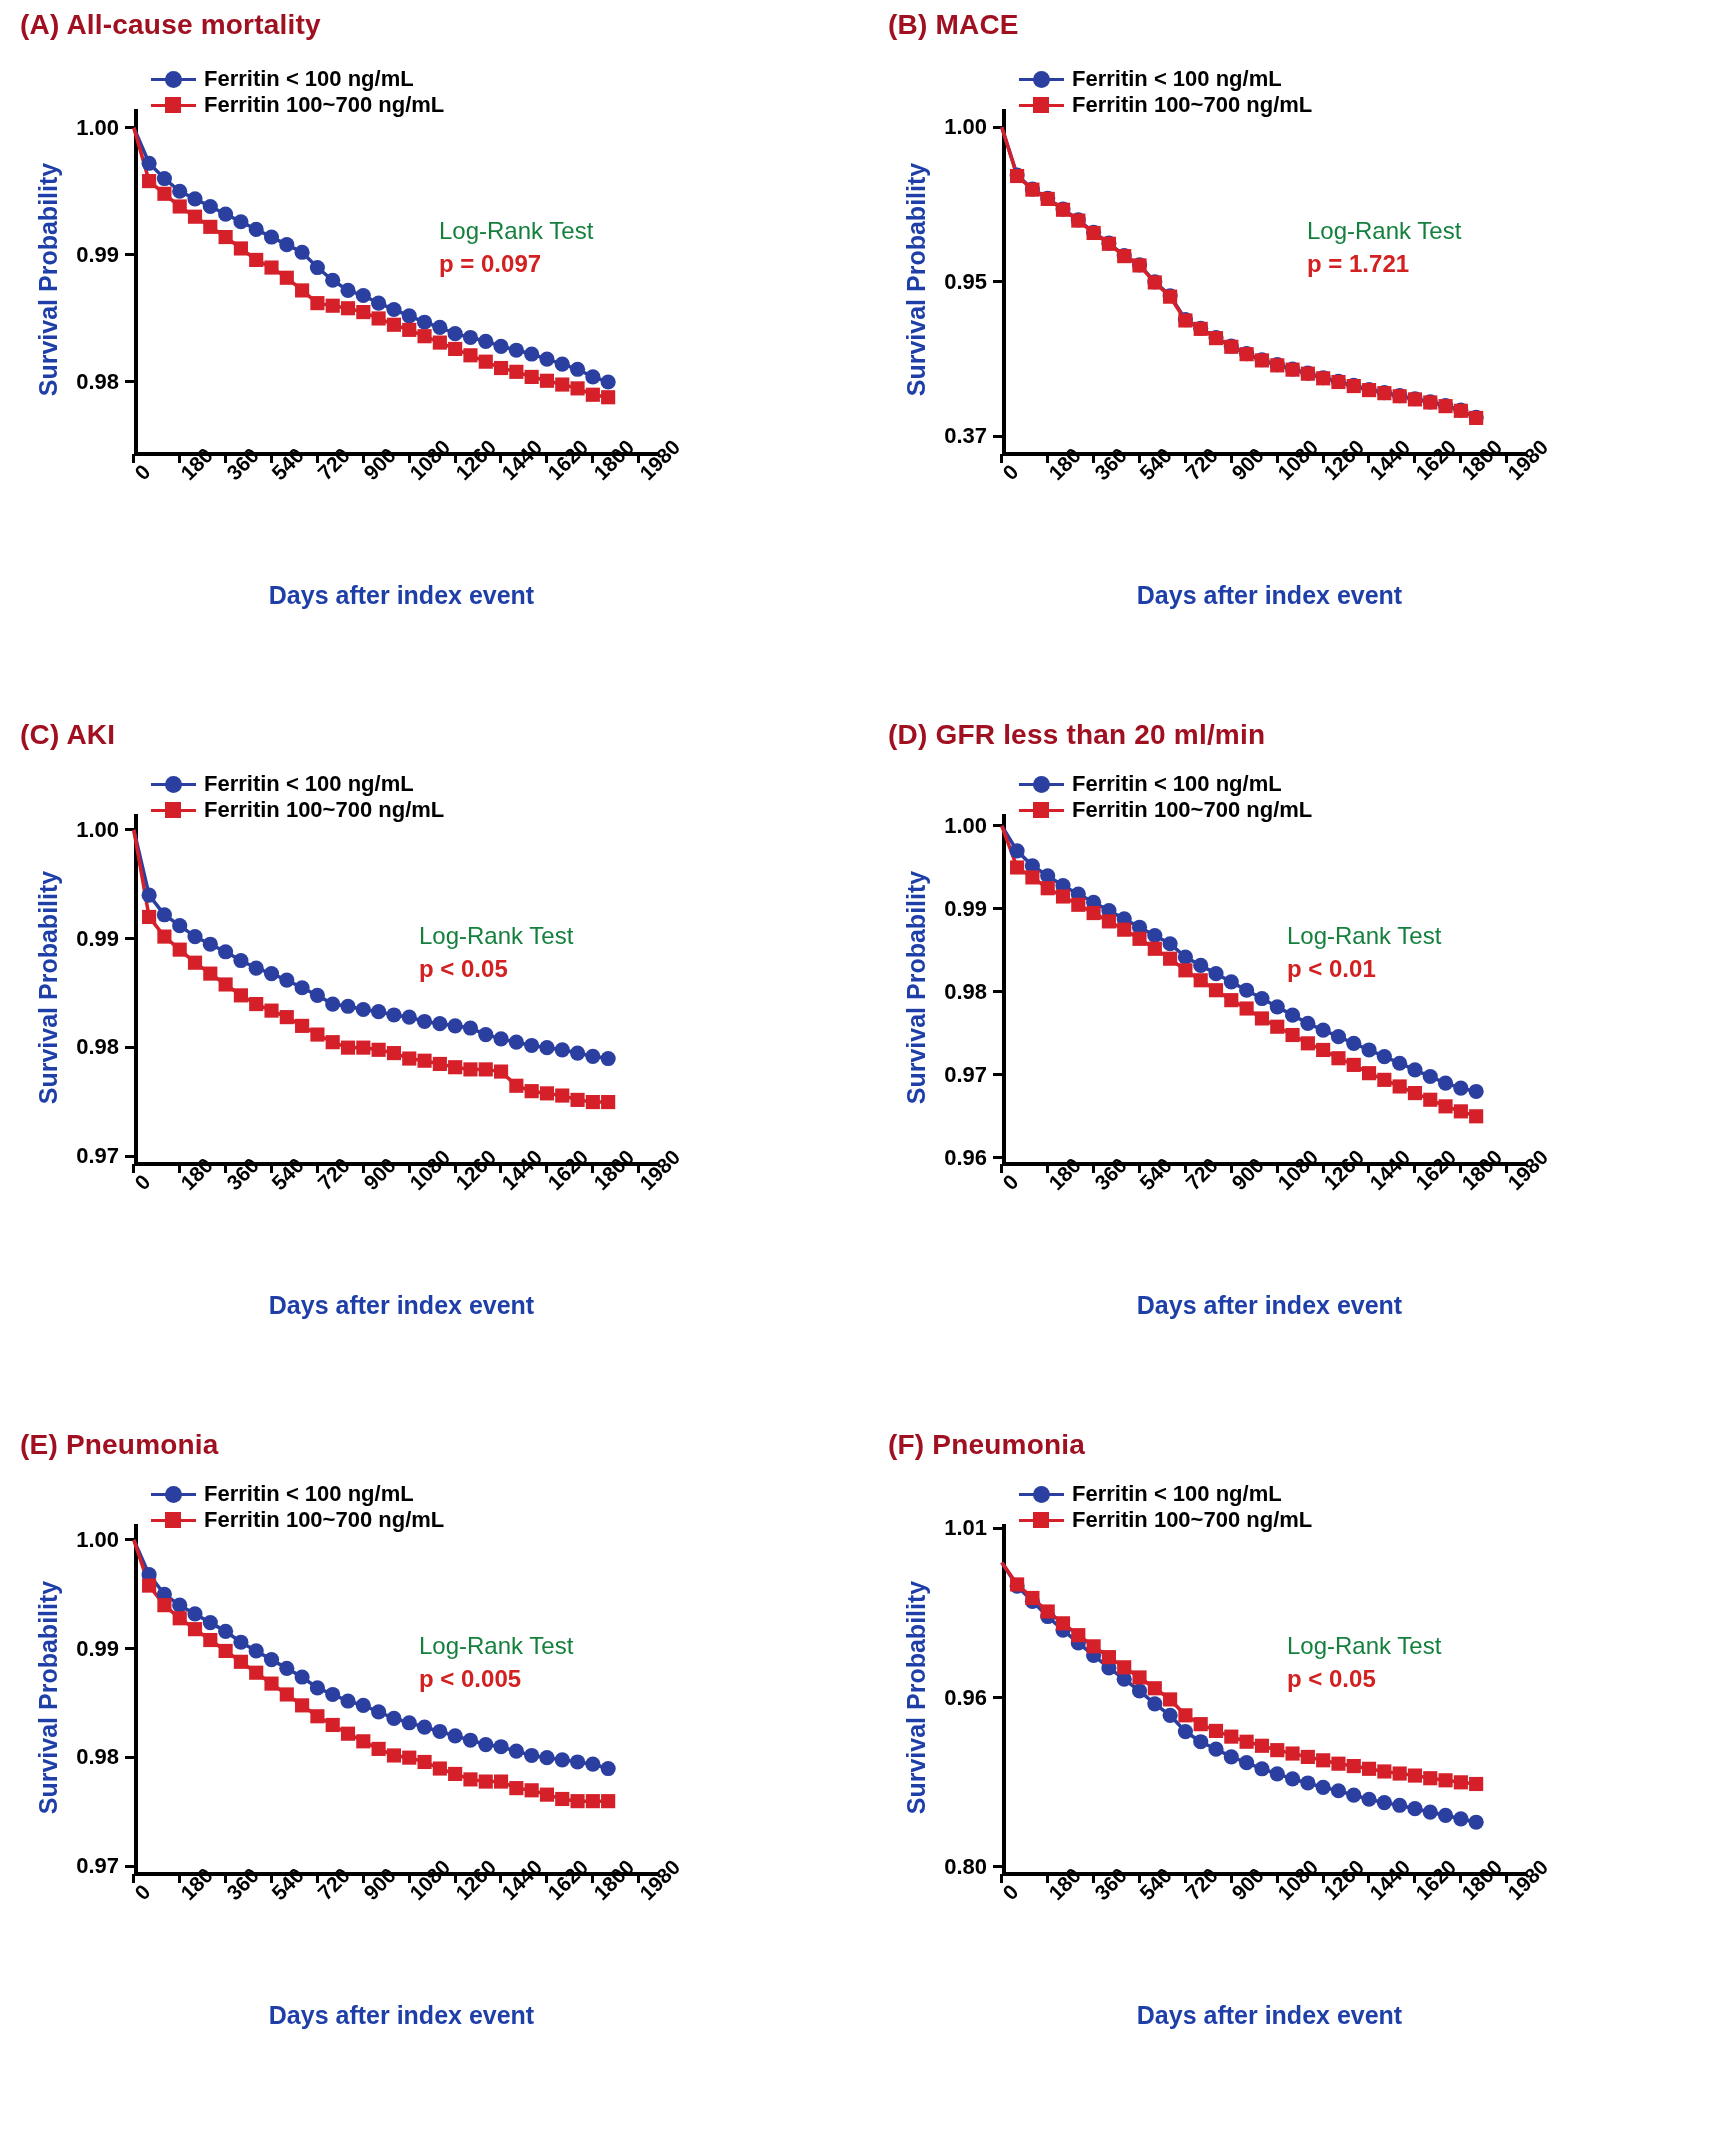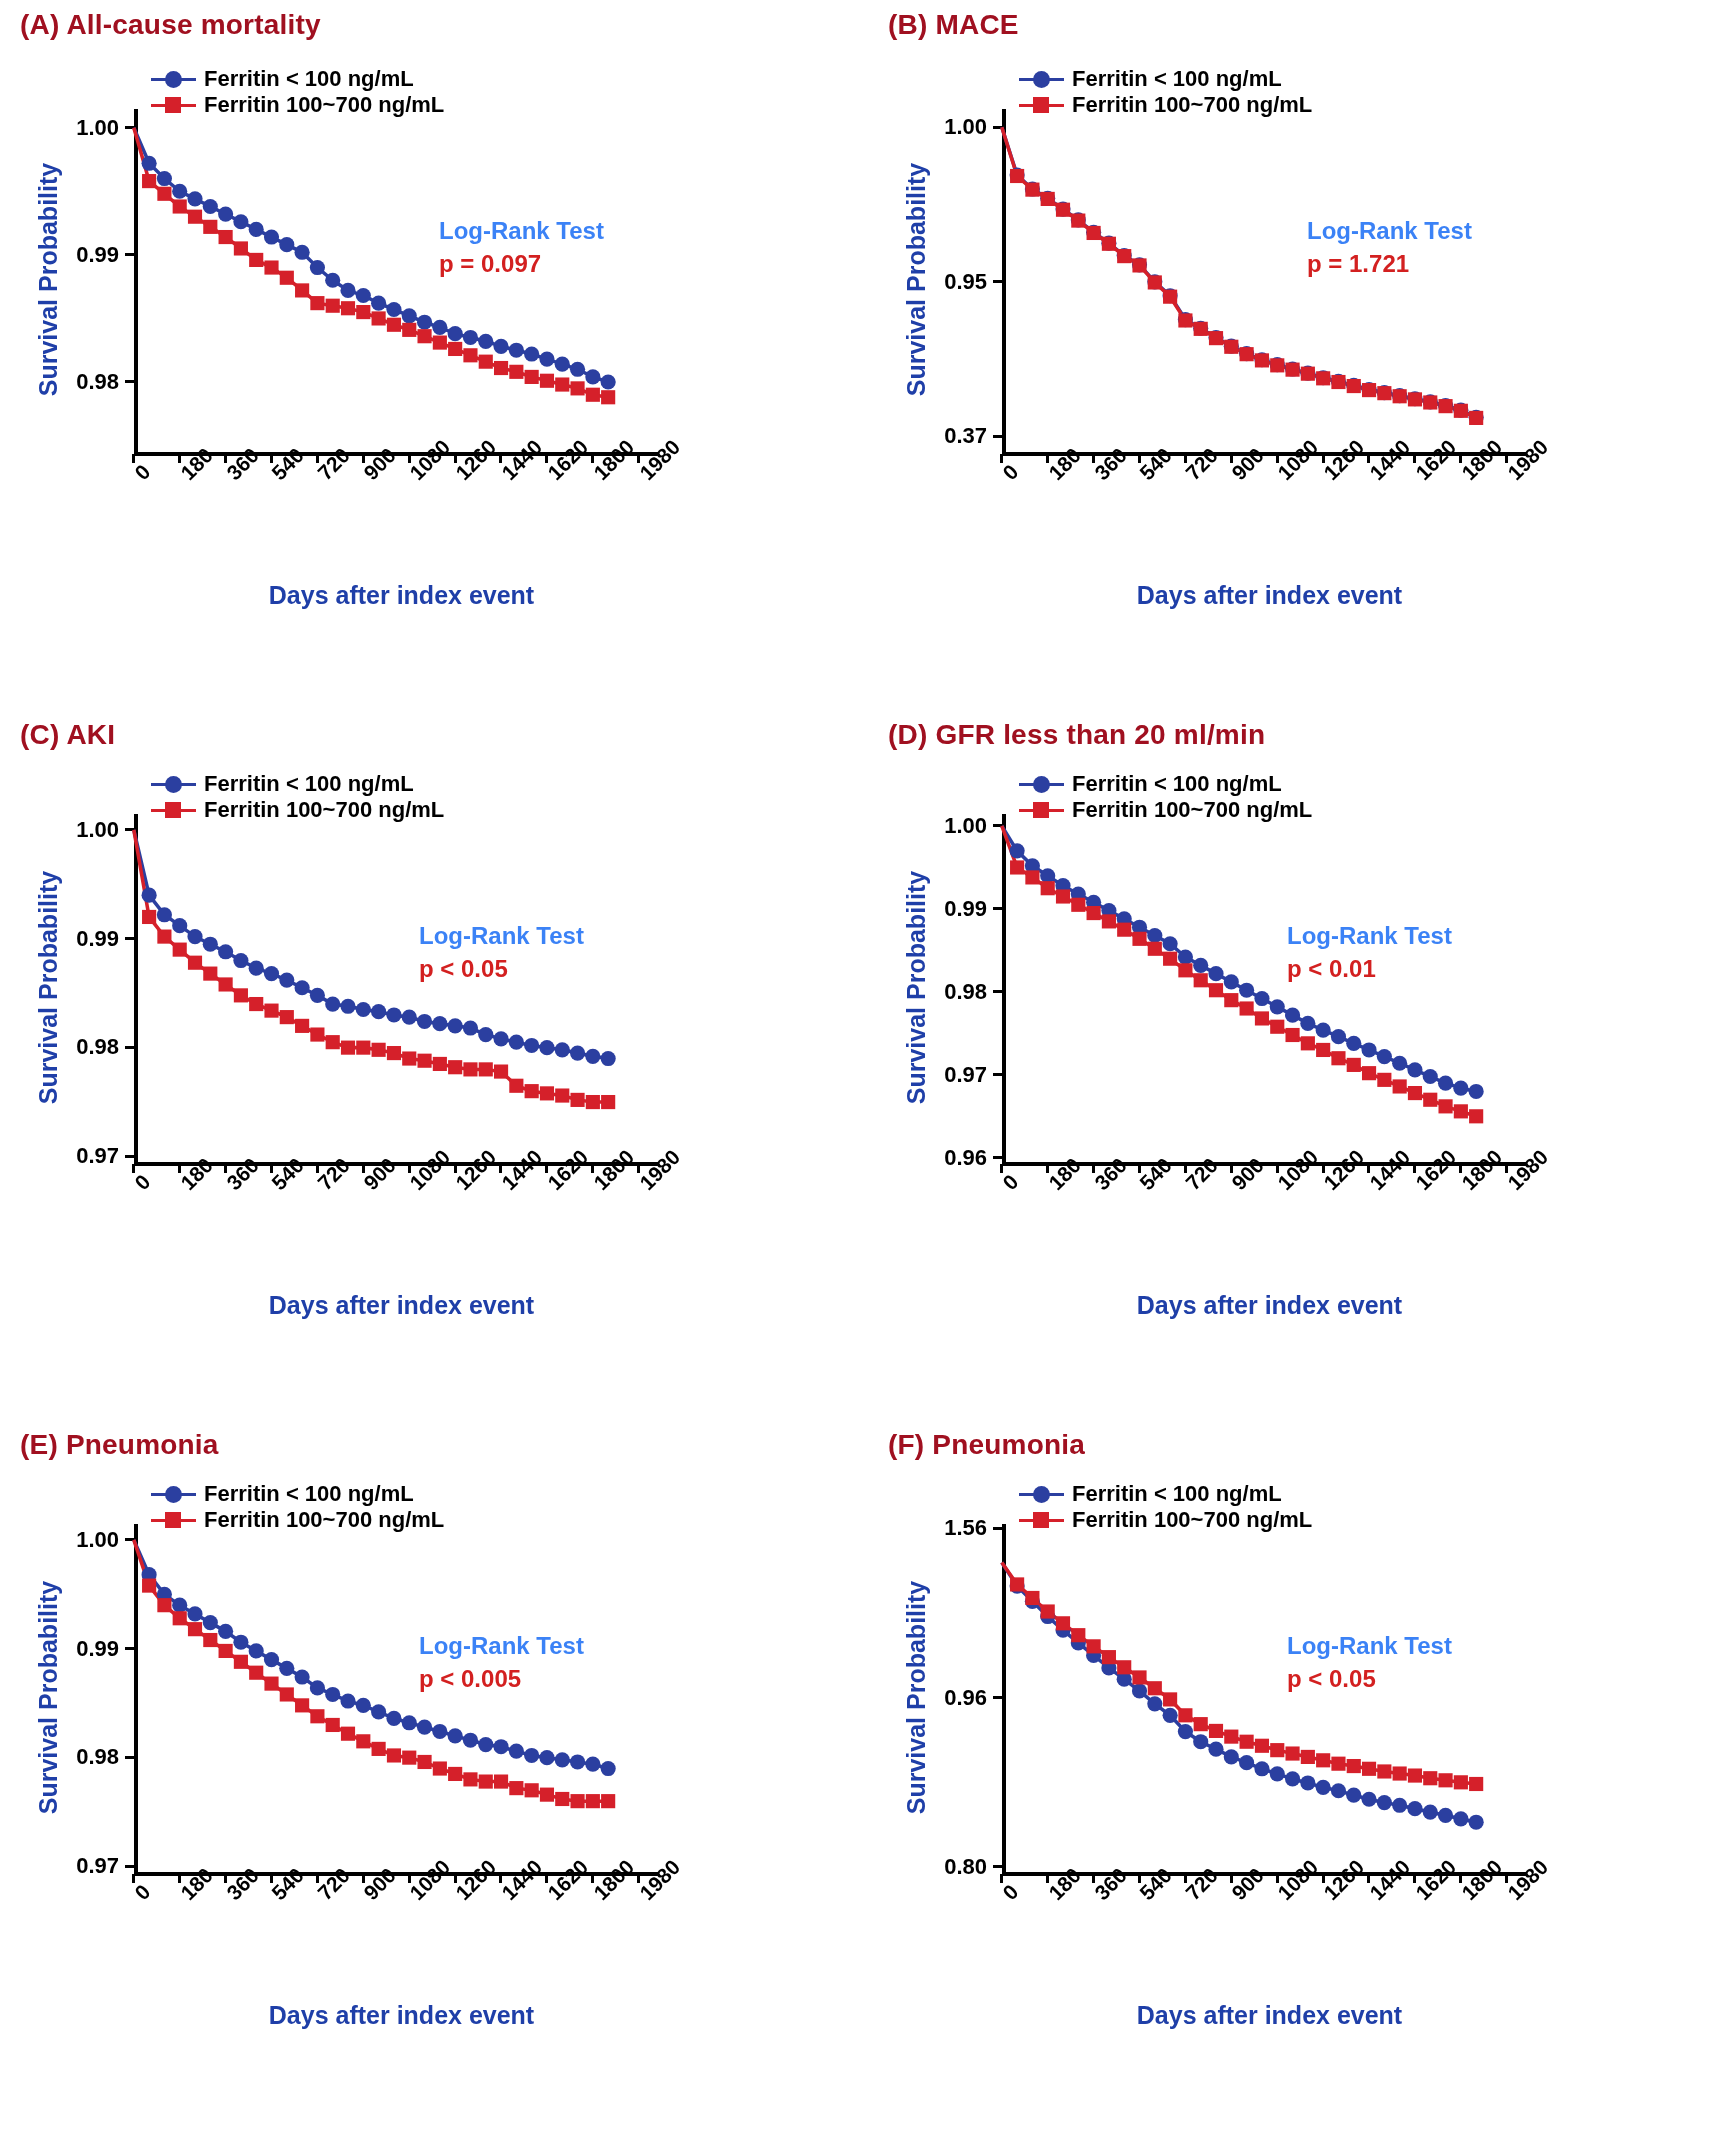--- a/index.html
+++ b/index.html
@@ -133,22 +133,22 @@
     font-weight: bold;
     color: #000;
     white-space: nowrap;
   }
   .logrank {
     position: absolute;
     text-align: left;
   }
   .logrank .lr-title {
     font-size: 24px;
-    font-weight: bold;
-    color: #3b82f6;
+    font-weight: normal;
+    color: #15803d;
     white-space: nowrap;
   }
   .logrank .lr-p {
     font-size: 24px;
     font-weight: bold;
     color: #d32020;
     white-space: nowrap;
     margin-top: 5px;
   }
   svg.curves {
@@ -787,21 +787,21 @@
     </div>
   <div class="panel">
     <div class="panel-title">(F) Pneumonia</div>
   <div class="axis-y" style="left: 134px; top: 104px; height: 350px;"></div>
       <div class="axis-x" style="left: 134px; top: 452px; width: 525px;"></div>
       <div class="tick-y" style="left: 125px; top: 445px;"></div>
       <div class="ylabel-text" style="left: 33px; top: 434px; width: 86px;">0.80</div>
       <div class="tick-y" style="left: 125px; top: 276px;"></div>
       <div class="ylabel-text" style="left: 33px; top: 265px; width: 86px;">0.96</div>
       <div class="tick-y" style="left: 125px; top: 107px;"></div>
-      <div class="ylabel-text" style="left: 33px; top: 95px; width: 86px;">1.56</div>
+      <div class="ylabel-text" style="left: 33px; top: 95px; width: 86px;">1.01</div>
       <div class="tick-x" style="left: 132px; top: 454px;"></div>
       <div class="xtick-text" style="left: 130px; top: 468px;">0</div>
       <div class="tick-x" style="left: 178px; top: 454px;"></div>
       <div class="xtick-text" style="left: 176px; top: 468px;">180</div>
       <div class="tick-x" style="left: 224px; top: 454px;"></div>
       <div class="xtick-text" style="left: 222px; top: 468px;">360</div>
       <div class="tick-x" style="left: 270px; top: 454px;"></div>
       <div class="xtick-text" style="left: 267px; top: 468px;">540</div>
       <div class="tick-x" style="left: 316px; top: 454px;"></div>
       <div class="xtick-text" style="left: 313px; top: 468px;">720</div>

